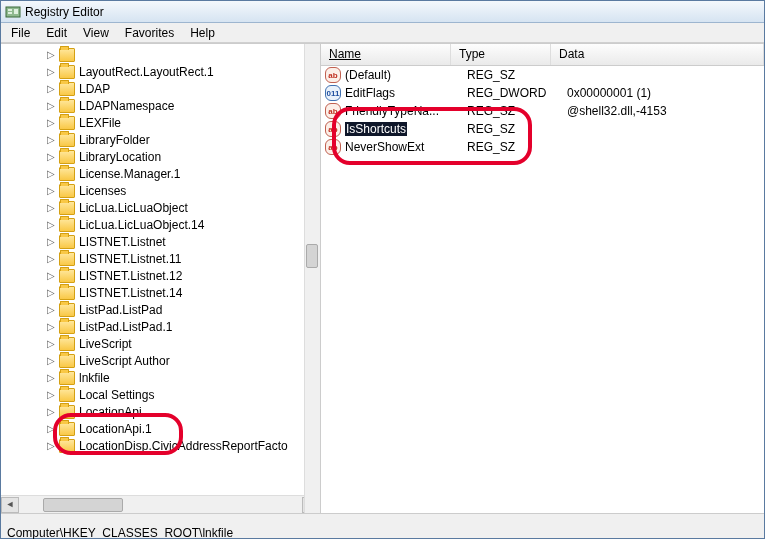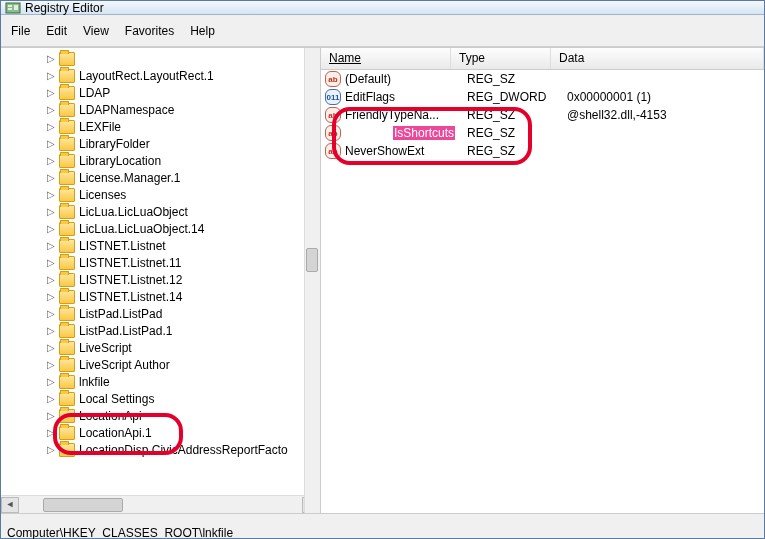--- a/index.html
+++ b/index.html
@@ -1,24 +1,24 @@
 <!DOCTYPE html>
 <html><head>
 <meta charset="utf-8">
 <style>
 * { box-sizing: border-box; margin: 0; padding: 0; font-family: "Segoe UI", Tahoma, sans-serif; font-size: 12px; }
 body { background: #fff; width: 765px; height: 539px; overflow: hidden; position: relative; }
 
 .window { width: 765px; height: 539px; border: 1px solid #5a7aa0; background: #fff; display: flex; flex-direction: column; }
 
-.titlebar { height: 14px; background: linear-gradient(to bottom, #f4f8fc, #d6e4f2); display: flex; align-items: center; padding: 0 4px; border-bottom: 1px solid #9db5cf; }
+.titlebar { height: 22px; background: linear-gradient(to bottom, #f4f8fc, #d6e4f2); display: flex; align-items: center; padding: 0 4px; border-bottom: 1px solid #9db5cf; }
 .titlebar .icon { width: 16px; height: 16px; margin-right: 4px; }
 .titlebar .title { font-size: 12px; }
 
-.menubar { height: 32px; background: #f0f0f0; display: flex; align-items: center; padding: 0 2px; border-bottom: 1px solid #d0d0d0; }
+.menubar { height: 20px; background: #f0f0f0; display: flex; align-items: center; padding: 0 2px; border-bottom: 1px solid #d0d0d0; }
 .menubar span { padding: 2px 8px; cursor: default; }
 
 .content { flex: 1; display: flex; border-top: 1px solid #ccc; overflow: hidden; }
 
 .tree-pane { width: 320px; border-right: 1px solid #ccc; overflow: hidden; position: relative; background: #fff; display: flex; flex-direction: column; }
 .tree-body { flex: 1; overflow: auto; padding: 2px 0; }
 .tree-item { display: flex; align-items: center; height: 17px; padding-left: 58px; white-space: nowrap; cursor: default; position: relative; }
 .tree-item .expander { position: absolute; left: 46px; width: 10px; height: 10px; font-size: 10px; color: #666; line-height: 10px; }
 .tree-item .folder { width: 16px; height: 14px; background: linear-gradient(to bottom, #ffe79c, #f9c846); border: 1px solid #d4a013; border-radius: 1px; margin-right: 4px; position: relative; }
 .tree-item .folder::before { content: ''; position: absolute; top: -3px; left: 0; width: 7px; height: 3px; background: #f9c846; border: 1px solid #d4a013; border-bottom: none; border-radius: 1px 1px 0 0; }
@@ -37,21 +37,21 @@
 .col-data { flex: 1; }
 
 .list-body { flex: 1; overflow: auto; background: #fff; position: relative; }
 .list-row { display: flex; align-items: center; height: 18px; padding-left: 4px; }
 .list-row .vicon { width: 16px; height: 16px; margin-right: 4px; border: 1px solid #c06050; background: #fcefe8; display: flex; align-items: center; justify-content: center; font-size: 8px; color: #c03020; font-weight: bold; border-radius: 6px; }
 .list-row .vicon.bin { border-color: #4070b0; background: #eaf2fb; color: #2050a0; }
 .list-row .cell { font-size: 12px; }
 .list-row .cell.c-name { width: 122px; overflow: hidden; text-overflow: ellipsis; white-space: nowrap; }
 .list-row .cell.c-type { width: 100px; }
 .list-row .cell.c-data { flex: 1; }
-.list-row .cell .sel { background: #ec4899; color: #fff; padding: 0 1px; margin-left: 48px; }
+.list-row .cell .sel { background: #0f172a; color: #fff; padding: 0 1px; }
 
 .vscroll { position: absolute; right: 0; top: 0; bottom: 0; width: 16px; background: #f0f0f0; border-left: 1px solid #ddd; }
 .vscroll-thumb { position: absolute; top: 200px; left: 1px; width: 12px; height: 24px; background: #d4d4d4; border: 1px solid #aaa; border-radius: 2px; }
 
 .statusbar { height: 20px; border-top: 1px solid #ccc; background: #f0f0f0; padding: 12px 6px; font-size: 12px; }
 
 .annot { position: absolute; border: 4px solid #e4002b; border-radius: 18px; pointer-events: none; }
 .annot1 { left: 53px; top: 413px; width: 130px; height: 42px; }
 .annot2 { left: 332px; top: 107px; width: 200px; height: 58px; }
 

